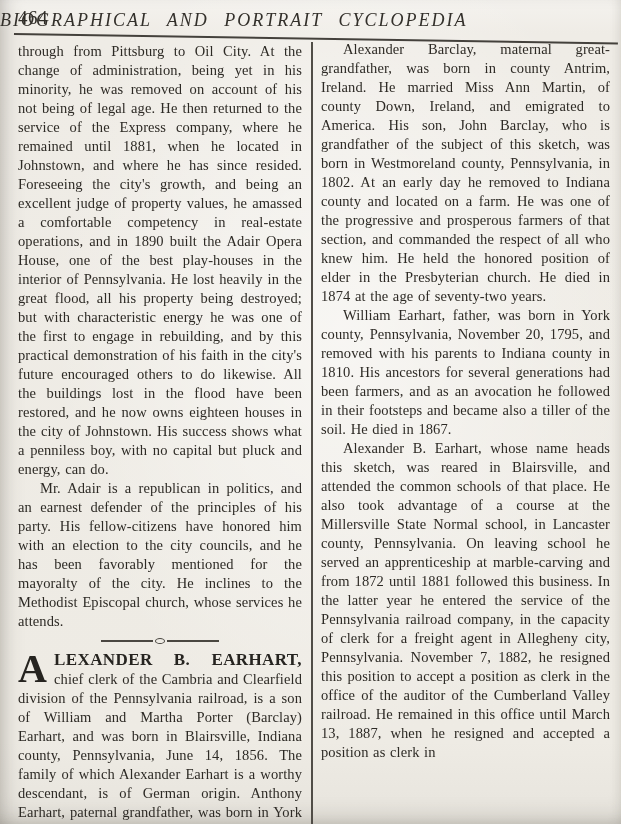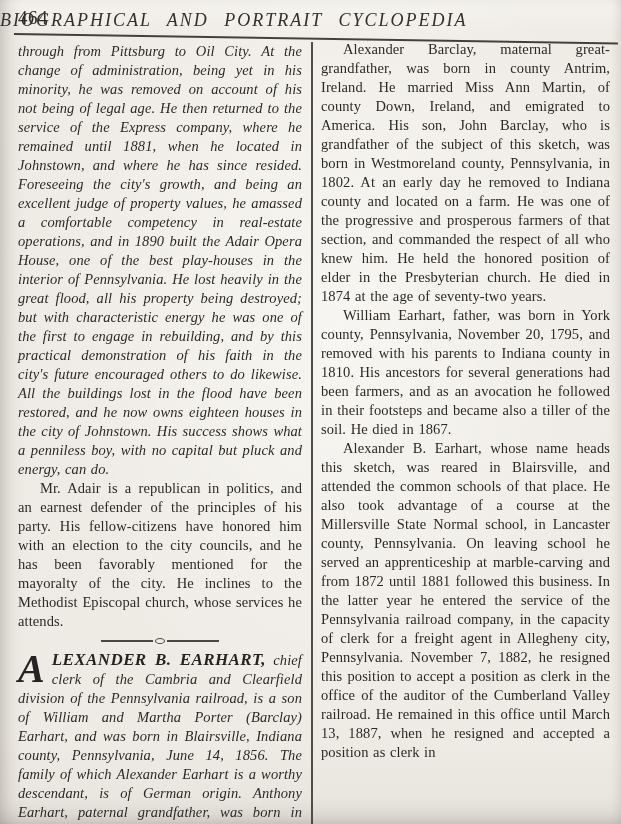--- a/index.html
+++ b/index.html
@@ -41,21 +41,21 @@
   .col{
     position:absolute;top:42px;
     text-align:justify;
     font-size:14.5px;line-height:19px;
     word-spacing:.06em;letter-spacing:.1px;
   }
   .col.left{left:18px;width:284px;}
   .col.right{left:321px;width:289px;top:40px;}
   .col p{margin:0;padding:0;}
   p.indent{text-indent:22px;}
-  p.noindent{text-indent:0;font-style:italic;}
+  p.noindent{text-indent:0;}
   .divider{
     height:19px;display:flex;align-items:center;justify-content:center;
   }
   .dline{display:inline-block;width:52px;height:2px;background:#4a4741;}
   .doval{
     display:inline-block;width:8px;height:4px;
     border:1.6px solid #4a4741;border-radius:50%;
     margin:0 2px;background:transparent;
   }
   .dropcap{

